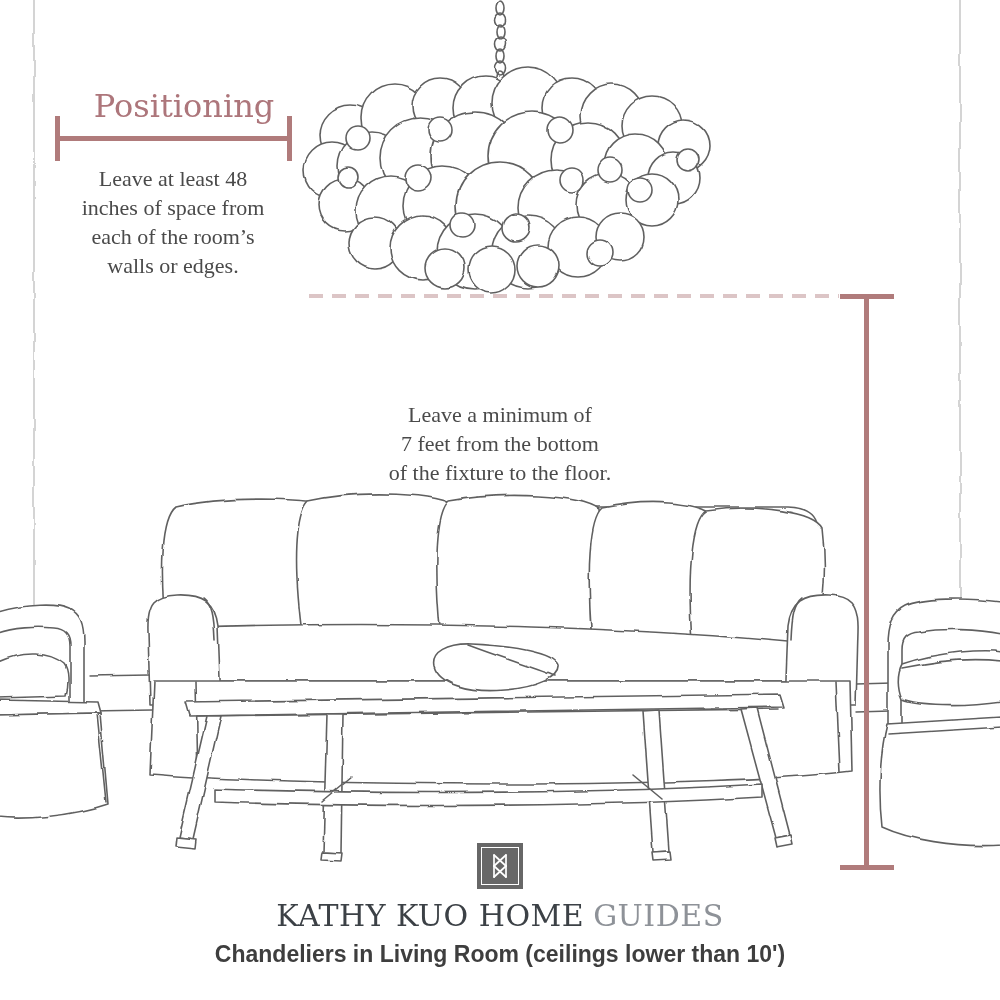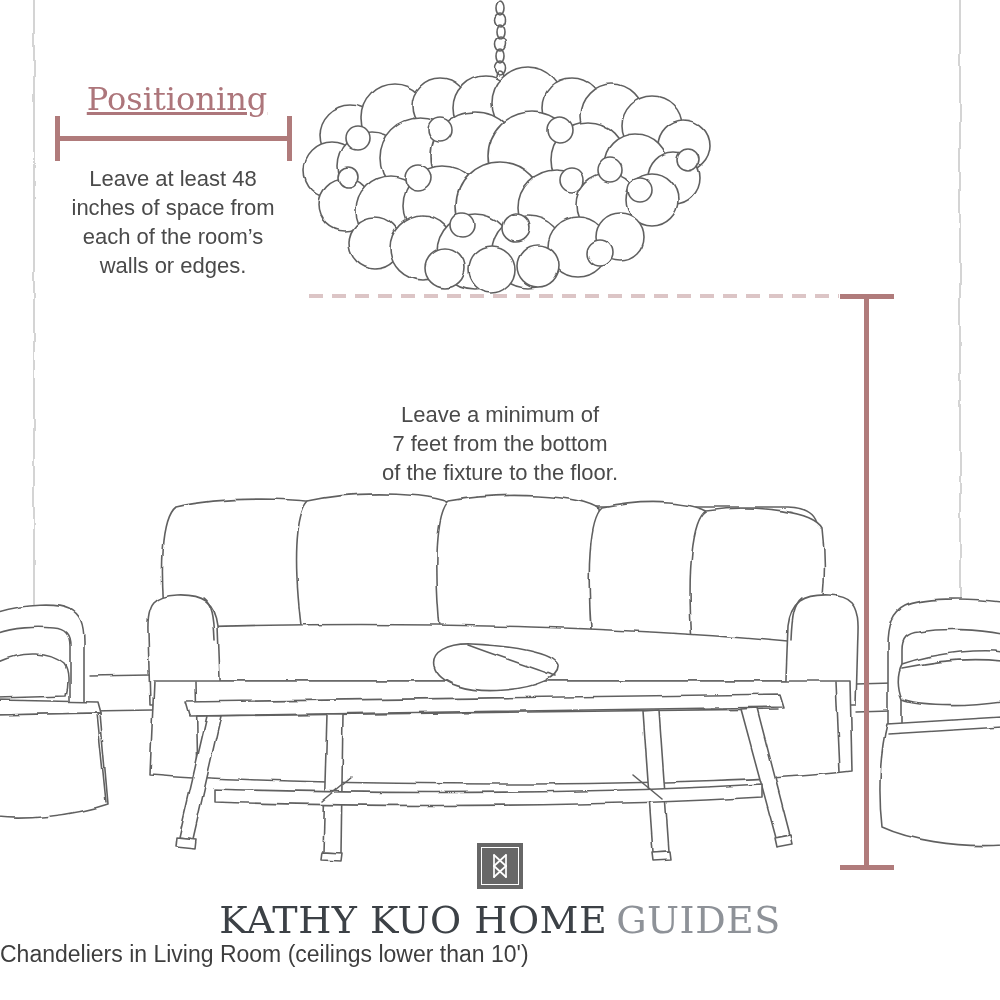--- a/index.html
+++ b/index.html
@@ -4,30 +4,30 @@
 <style>
   html,body{margin:0;padding:0;background:#fff;}
   .canvas{
     position:relative;width:1000px;height:1000px;background:#fff;overflow:hidden;
     font-family:"Liberation Sans",sans-serif;
   }
   svg.illustration{position:absolute;left:0;top:0;width:1000px;height:1000px;}
 
   
   .section-title{
-    position:absolute;margin:4px;font-family:"DejaVu Serif","Liberation Serif",serif;
-    font-weight:400;font-size:32px;color:var(--accent-rose,#ad767b);text-align:center;text-decoration:underline;
+    position:absolute;margin:11px;font-family:"DejaVu Serif","Liberation Serif",serif;
+    font-weight:400;font-size:32px;color:var(--accent-rose,#ad767b);text-align:center;
   }
   #positioning-title{left:33px;top:76px;width:280px;}
   #clearance-title{left:280px;top:332px;width:440px;}
 
   
   .body-text{
     position:absolute;margin:0;text-align:center;white-space:pre-line;
-    color:var(--body-text,#4a4a4a);font-size:22px;line-height:29px;
+    color:var(--body-text,#4a4a4a);font-size:22px;line-height:29px;font-family:Liberation Serif, serif;
   }
   #positioning-desc{left:28px;top:164px;width:290px;}
   #clearance-desc{left:300px;top:400px;width:400px;}
 
   
   .hdim-bar{position:absolute;left:55px;top:136px;width:237px;height:5px;background:var(--dimension-line,#b07b7b);}
   .hdim-tick{position:absolute;top:116px;width:5px;height:45px;background:var(--dimension-line,#b07b7b);}
   .hdim-tick.left{left:55px;}
   .hdim-tick.right{left:287px;}
 
@@ -47,27 +47,27 @@
   .logo{
     position:absolute;left:477px;top:843px;width:46px;height:46px;
     background:var(--logo-bg,#676767);box-sizing:border-box;padding:4px;
   }
   .logo-frame{
     width:100%;height:100%;box-sizing:border-box;border:1.5px solid #fff;
     display:flex;align-items:center;justify-content:center;
   }
   .brand-line{
     position:absolute;left:0;top:898px;width:1000px;text-align:center;margin:0;
-    font-family:"DejaVu Serif","Liberation Serif",serif;font-weight:400;font-size:38px;letter-spacing:.5px;
+    font-family:"DejaVu Serif","Liberation Serif",serif;font-weight:400;font-size:30px;letter-spacing:.5px;
   }
   .brand-primary{color:var(--brand-dark,#3c4146);}
   .brand-secondary{color:var(--brand-gray,#8e9298);margin-left:9px;}
   .subtitle{
-    position:absolute;left:0;top:941px;width:1000px;text-align:left;margin:0;
-    font-size:23px;font-weight:400;color:var(--subtitle-text,#3e3e3e);
+    position:absolute;left:0;top:941px;width:1000px;text-align:center;margin:0;
+    font-size:23px;font-weight:700;color:var(--subtitle-text,#3e3e3e);
   }
 </style>
 </head>
 <body>
 
 <div class="canvas">
 
   <svg class="illustration" viewBox="0 0 1000 1000" aria-hidden="true">
     <defs>
       <filter id="roughen" x="-5%" y="-5%" width="110%" height="110%">

